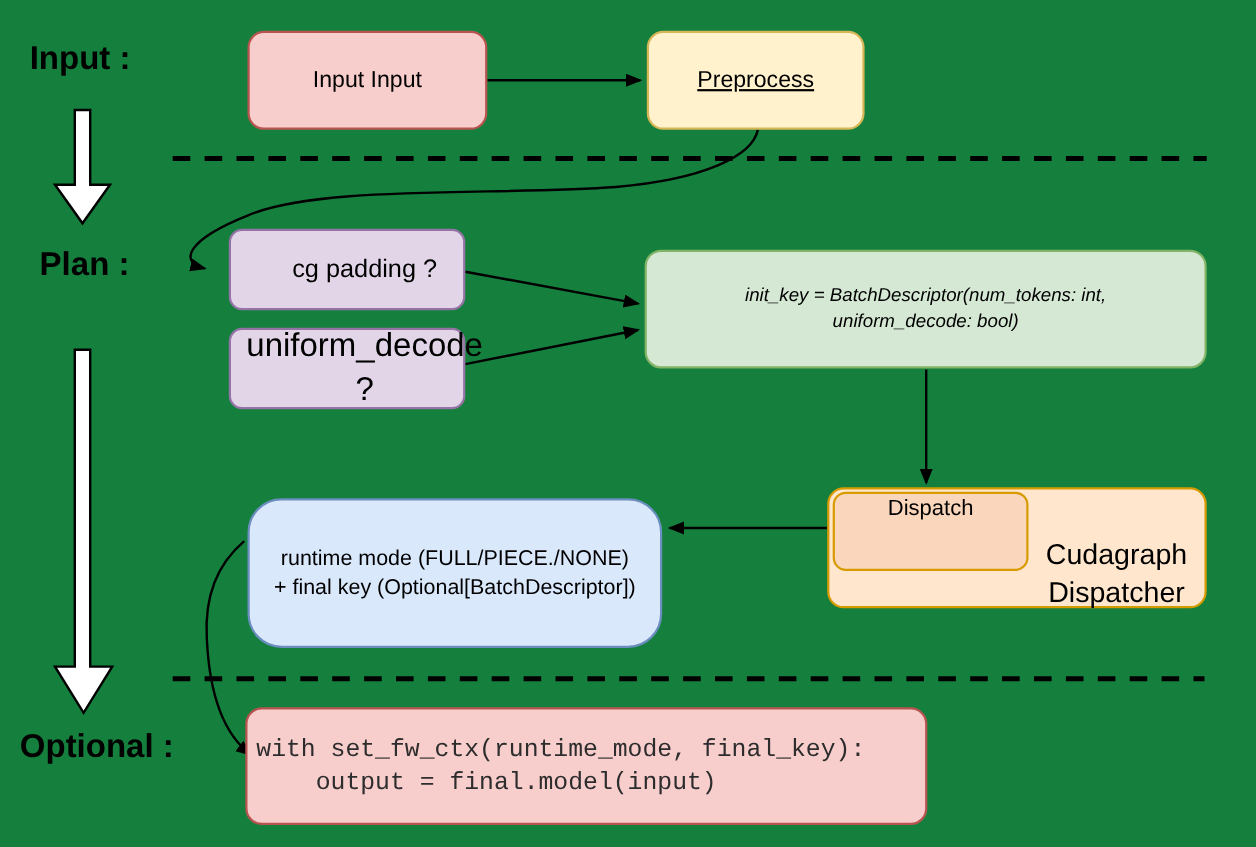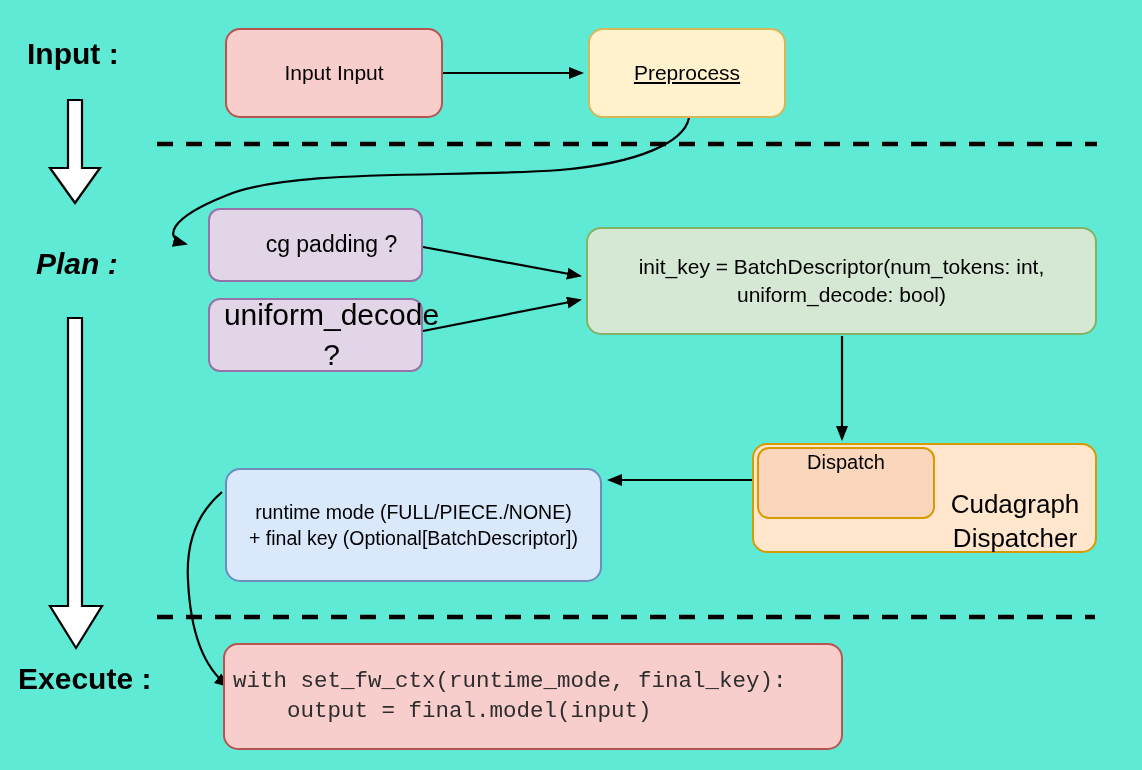--- a/index.html
+++ b/index.html
@@ -1,32 +1,32 @@
 <!DOCTYPE html>
 <html><head>
 <meta charset="utf-8">
 <style>
   html,body{margin:0;padding:0;background:#ffffff;}
   #canvas{
-    position:relative;width:1142px;height:770px;background:#5eead4;overflow:hidden;
+    position:relative;width:1142px;height:770px;background:#15803d;overflow:hidden;
     font-family:"Liberation Sans",sans-serif;color:#000;
   }
   .stage-label{
     position:absolute;font-weight:bold;font-size:30px;color:#000;white-space:nowrap;
   }
   .wires{position:absolute;left:0;top:0;width:1142px;height:770px;z-index:1;}
   .node{
     position:absolute;z-index:2;box-sizing:border-box;
     border:2px solid #000;border-radius:15px;
     display:flex;align-items:center;justify-content:center;
     text-align:center;font-size:21px;line-height:1.35;
   }
   .node .lbl{white-space:pre-line;}
   .node-small-radius{border-radius:12px;padding-left:32px;}
-  .node-init-key{font-size:21px;}
+  .node-init-key{font-size:17px;font-style:italic;}
   .node-runtime{font-size:19.5px;}
   .node-cuda{justify-content:flex-start;}
   .cuda-label{
     position:absolute;left:181px;right:0;top:0;bottom:0;
     display:flex;align-items:center;justify-content:center;
     font-size:26px;line-height:1.3;text-align:center;white-space:pre-line;margin-top:47px;
   }
   .dispatch-inner{
     position:absolute;left:3px;top:2px;width:178px;height:72px;box-sizing:border-box;
     border:2px solid #000;border-radius:12px;
@@ -61,22 +61,22 @@
     <path d="M423,247 L580,276" stroke="#000" stroke-width="2.2" fill="none" marker-end="url(#arrow)"></path>
     <path d="M423,331 L580,300" stroke="#000" stroke-width="2.2" fill="none" marker-end="url(#arrow)"></path>
     <path d="M842,336 L842,439" stroke="#000" stroke-width="2.2" fill="none" marker-end="url(#arrow)"></path>
     <path d="M752,480 L609,480" stroke="#000" stroke-width="2.2" fill="none" marker-end="url(#arrow)"></path>
 
     <path d="M689,118 C684,142 640,163 560,170 C450,178 290,168 225,196 C170,218 162,238 186,244" stroke="#000" stroke-width="2.2" fill="none" marker-end="url(#arrow)"></path>
     <path d="M222,492 C195,515 186,545 188,580 C190,625 200,665 228,686" stroke="#000" stroke-width="2.2" fill="none" marker-end="url(#arrow)"></path>
   </svg>
 
   <div class="stage-label" style="left:27px;top:37px;">Input :</div>
-  <div class="stage-label" style="left:36px;top:247px;font-style:italic;">Plan :</div>
-  <div class="stage-label" style="left:18px;top:662px;">Execute :</div>
+  <div class="stage-label" style="left:36px;top:224px;">Plan :</div>
+  <div class="stage-label" style="left:18px;top:662px;">Optional :</div>
 
   <div class="node" style="left: 225px; top: 28px; width: 218px; height: 90px; background-color: rgb(248, 206, 204); border-color: rgb(184, 84, 80);">
     <span class="lbl">Input Input</span>
   </div>
 
   <div class="node" style="left: 588px; top: 28px; width: 198px; height: 90px; background-color: rgb(255, 242, 204); border-color: rgb(214, 182, 86); text-decoration: underline;">
     <span class="lbl">Preprocess</span>
   </div>
 
   <div class="node node-small-radius" style="left: 208px; top: 208px; width: 215px; height: 74px; font-size: 23px; background-color: rgb(225, 213, 231); border-color: rgb(150, 115, 166);">
@@ -85,21 +85,21 @@
 
   <div class="node node-small-radius" style="left: 208px; top: 298px; width: 215px; height: 74px; font-size: 30px; background-color: rgb(225, 213, 231); border-color: rgb(150, 115, 166);">
     <span class="lbl">uniform_decode ?</span>
   </div>
 
   <div class="node node-init-key" style="left: 586px; top: 227px; width: 511px; height: 108px; background-color: rgb(213, 232, 212); border-color: rgb(130, 179, 102);">
     <span class="lbl">init_key = BatchDescriptor(num_tokens: int,
 uniform_decode: bool)</span>
   </div>
 
-  <div class="node node-runtime" style="left: 225px; top: 468px; width: 377px; height: 114px; background-color: rgb(218, 232, 252); border-color: rgb(108, 142, 191);">
+  <div class="node node-runtime" style="left: 225px; top: 453px; width: 377px; height: 136px; background-color: rgb(218, 232, 252); border-color: rgb(108, 142, 191); border-radius: 31px;">
     <span class="lbl">runtime mode (FULL/PIECE./NONE)
 + final key (Optional[BatchDescriptor])</span>
   </div>
 
   <div class="node node-cuda" style="left: 752px; top: 443px; width: 345px; height: 110px; background-color: rgb(255, 230, 204); border-color: rgb(215, 155, 0);">
     <div class="dispatch-inner" style="background-color: rgb(250, 215, 188); border-color: rgb(215, 155, 0);">
       <span class="lbl">Dispatch</span>
     </div>
     <div class="cuda-label">Cudagraph
 Dispatcher</div>

